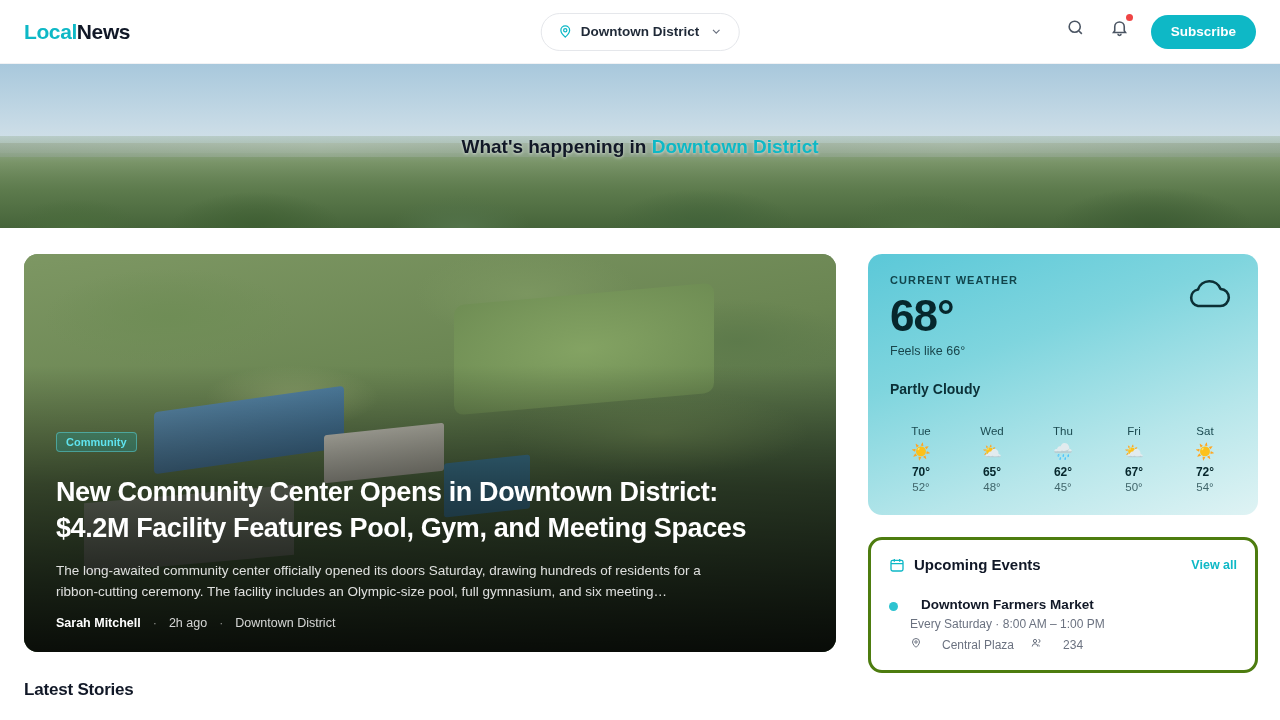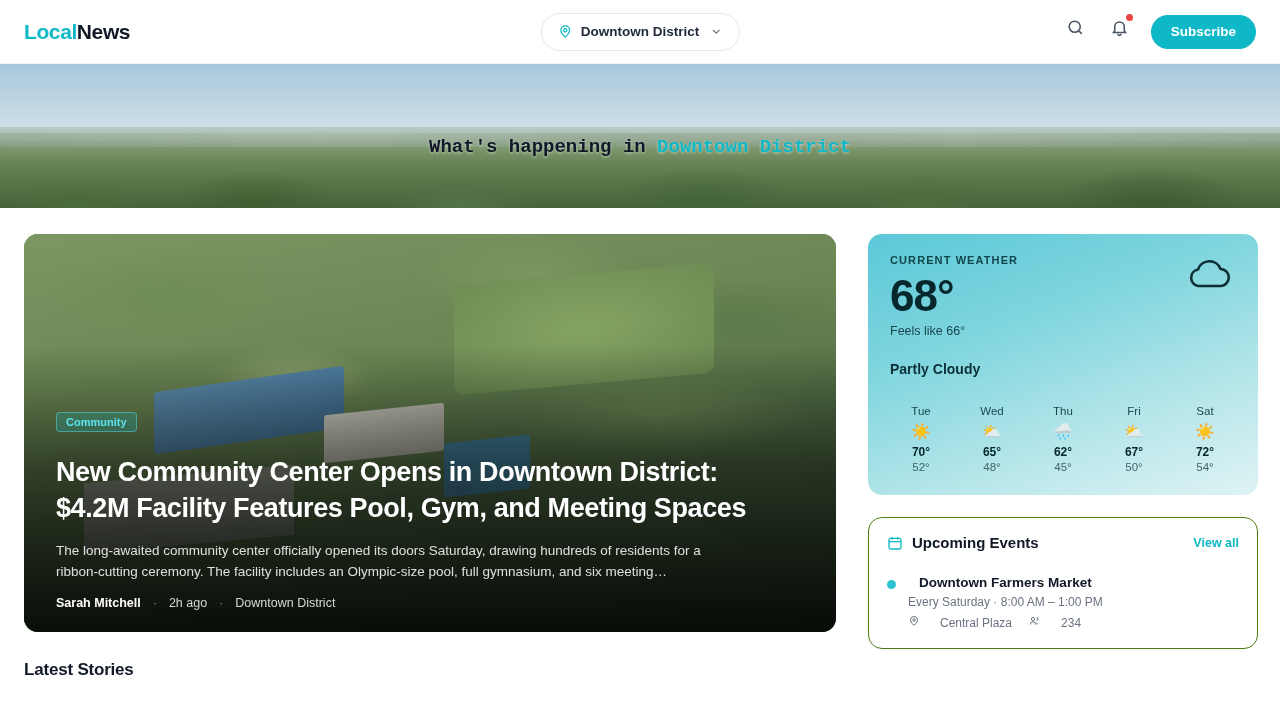--- a/index.html
+++ b/index.html
@@ -77,25 +77,24 @@
     border: none;
     border-radius: 17px;
     font-size: 13.5px;
     font-weight: 700;
     font-family: "Liberation Sans", sans-serif;
     cursor: pointer;
   }
 
   
   .hero {
-    height: 144px;
+    height: 164px;
     position: relative;
     overflow: hidden;
     background: linear-gradient(180deg, #9fc3d8 0%, #b9d2e0 42%, #9fb48a 60%, #6f8a5d 100%);
-    font-family: Liberation Mono, monospace;
   }
   .hero .sky {
     position: absolute; inset: 0 0 46% 0;
     background: linear-gradient(180deg, #a8c8dc 0%, #c8dbe6 70%, #d7e3e8 100%);
   }
   .hero .cityline {
     position: absolute; left: 0; right: 0; top: 48%;
     height: 14px;
     background: linear-gradient(90deg,#b9c4c0,#cdd6d2,#b4c0bb,#c9d2cd,#b1bdb8);
     opacity: .85;
@@ -268,21 +267,21 @@
   }
   .fday { text-align: center; width: 62px; }
   .fday .dn { font-size: 11.5px; color: #1b4a50; }
   .fday .ic { font-size: 16px; margin: 6px 0 4px; line-height: 18px; }
   .fday .hi { font-size: 12px; font-weight: 700; color: #06272c; }
   .fday .lo { font-size: 11.5px; color: #40666b; margin-top: 2px; }
 
   
   .events {
     margin-top: 22px;
-    border: 1px solid #4d7c0f;
+    border: 3px solid #4d7c0f;
     border-radius: 14px;
     padding: 16px 18px 18px 18px;
     background: #fff;
   }
   .ev-head { display: flex; align-items: center; gap: 9px; }
   .ev-head .cal { color: #0eb8c6; display: flex; }
   .ev-title { font-size: 15px; font-weight: 700; }
   .ev-viewall { margin-left: auto; color: #0eb8c6; font-size: 12.5px; font-weight: 600; cursor: pointer; }
   .ev-item { display: flex; gap: 12px; margin-top: 24px; text-align: center; }
   .ev-bullet { width: 9px; height: 9px; border-radius: 50%; background: #2dc3d0; margin-top: 5px; flex: none; }

